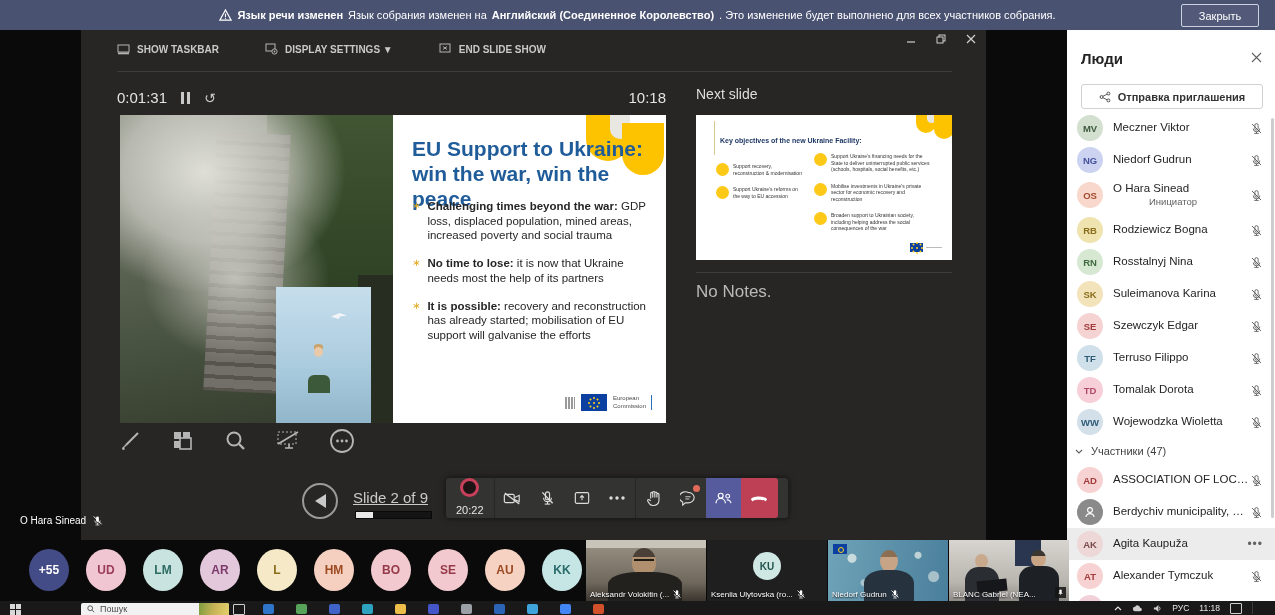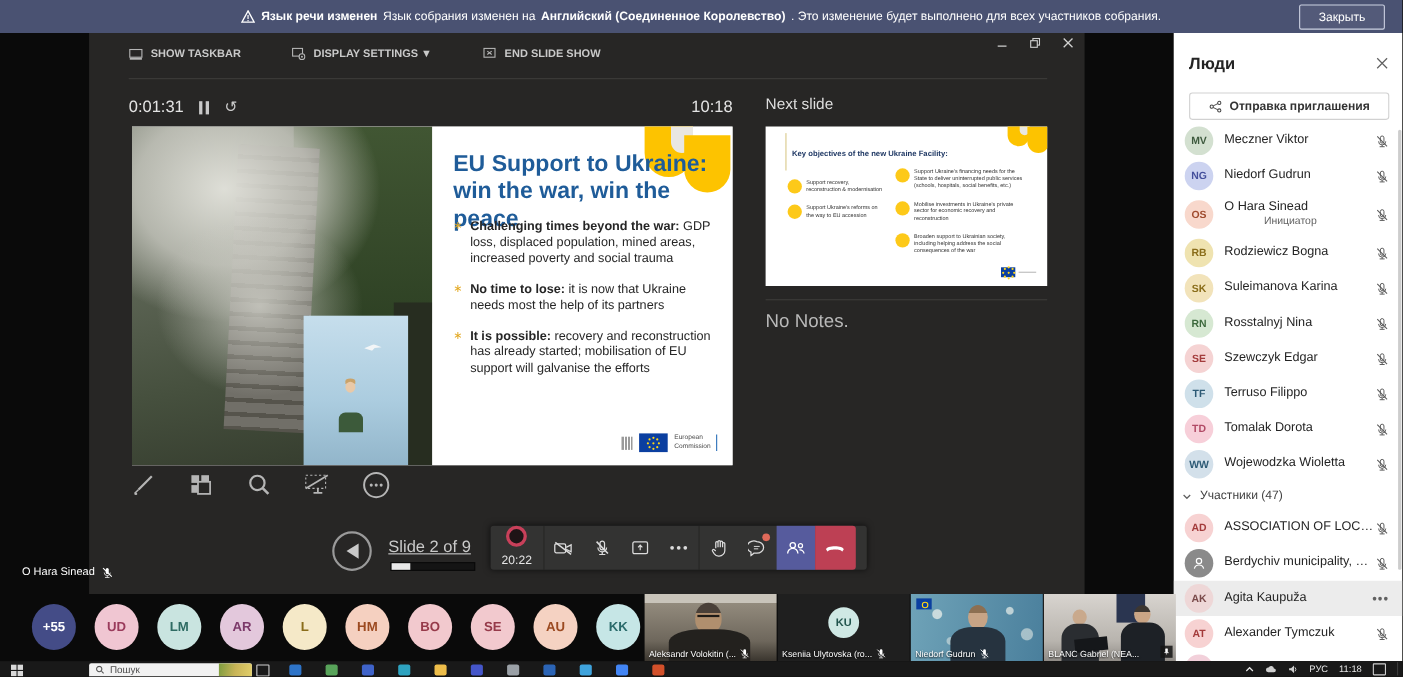--- a/index.html
+++ b/index.html
@@ -173,21 +173,21 @@
   .taskbar{position:absolute;left:0;top:601px;width:1275px;height:14px;background:#191919;z-index:8;}
   .tb-start{position:absolute;left:10px;top:3px;}
   .tb-search{position:absolute;left:81px;top:2px;width:142px;height:12px;background:#f2f2f2;border-radius:2px 2px 0 0;
              display:flex;align-items:center;gap:5px;padding-left:6px;overflow:hidden;}
   .tb-search span{font-size:9px;color:#4d4d4d;}
   .tb-search .widget{position:absolute;right:0;top:0;width:30px;height:12px;
              background:linear-gradient(100deg,#7d9c3f 0%,#c8b457 50%,#e2cf6b 100%);}
   .tb-taskview{position:absolute;left:233px;top:3px;width:10px;height:9px;border:1px solid #cfcfcf;border-radius:1px;}
   .tb-apps{position:absolute;left:263px;top:3px;display:flex;gap:22px;}
   .tb-app{width:11px;height:10px;border-radius:2px;}
-  .tb-tray{position:absolute;right:0;top:0;height:14px;display:flex;align-items:center;gap:10px;padding-right:0;color:#e6e6e6;}
+  .tb-tray{position:absolute;right:0;top:0;height:14px;display:flex;align-items:center;gap:10px;padding-right:18px;color:#e6e6e6;}
   .tb-lang{font-size:8.5px;}
   .tb-time{font-size:8.5px;}
   .tb-show{width:4px;height:12px;border-left:1px solid #3a3a3a;}
   .tb-notif{width:10px;height:9px;border:1px solid #cfcfcf;border-radius:1px;}
 </style>
 </head>
 <body>
 
 <div class="banner">
   <span>
@@ -591,44 +591,44 @@
             <path d="M8 2a2 2 0 0 1 2 2v4a2 2 0 0 1-4 0V4a2 2 0 0 1 2-2z" fill="none" stroke="#5b5b5b" stroke-width="1.1"></path>
             <path d="M4 8a4 4 0 0 0 8 0" fill="none" stroke="#5b5b5b" stroke-width="1.1"></path>
             <line x1="8" y1="12" x2="8" y2="14" stroke="#5b5b5b" stroke-width="1.1"></line>
             <line x1="5.2" y1="14" x2="10.8" y2="14" stroke="#5b5b5b" stroke-width="1.1"></line>
             <line x1="2.5" y1="2.5" x2="13.5" y2="13.5" stroke="#5b5b5b" stroke-width="1.2"></line>
           </svg>
         </span>
       </div>
 
       <div class="p-row">
+        <span class="p-avatar" style="background: rgb(214, 232, 210); color: rgb(62, 106, 62);">
+          <span>RN</span>
+        </span>
+        <span class="p-names">
+          <span class="p-name">Rosstalnyj Nina</span>
+
+        </span>
+        <span class="p-mic">
+          <svg width="13" height="13" viewBox="0 0 16 16">
+            <path d="M8 2a2 2 0 0 1 2 2v4a2 2 0 0 1-4 0V4a2 2 0 0 1 2-2z" fill="none" stroke="#5b5b5b" stroke-width="1.1"></path>
+            <path d="M4 8a4 4 0 0 0 8 0" fill="none" stroke="#5b5b5b" stroke-width="1.1"></path>
+            <line x1="8" y1="12" x2="8" y2="14" stroke="#5b5b5b" stroke-width="1.1"></line>
+            <line x1="5.2" y1="14" x2="10.8" y2="14" stroke="#5b5b5b" stroke-width="1.1"></line>
+            <line x1="2.5" y1="2.5" x2="13.5" y2="13.5" stroke="#5b5b5b" stroke-width="1.2"></line>
+          </svg>
+        </span>
+      </div>
+
+      <div class="p-row">
         <span class="p-avatar" style="background: rgb(242, 227, 186); color: rgb(138, 109, 26);">
           <span>SK</span>
         </span>
         <span class="p-names">
           <span class="p-name">Suleimanova Karina</span>
-
-        </span>
-        <span class="p-mic">
-          <svg width="13" height="13" viewBox="0 0 16 16">
-            <path d="M8 2a2 2 0 0 1 2 2v4a2 2 0 0 1-4 0V4a2 2 0 0 1 2-2z" fill="none" stroke="#5b5b5b" stroke-width="1.1"></path>
-            <path d="M4 8a4 4 0 0 0 8 0" fill="none" stroke="#5b5b5b" stroke-width="1.1"></path>
-            <line x1="8" y1="12" x2="8" y2="14" stroke="#5b5b5b" stroke-width="1.1"></line>
-            <line x1="5.2" y1="14" x2="10.8" y2="14" stroke="#5b5b5b" stroke-width="1.1"></line>
-            <line x1="2.5" y1="2.5" x2="13.5" y2="13.5" stroke="#5b5b5b" stroke-width="1.2"></line>
-          </svg>
-        </span>
-      </div>
-
-      <div class="p-row">
-        <span class="p-avatar" style="background: rgb(214, 232, 210); color: rgb(62, 106, 62);">
-          <span>RN</span>
-        </span>
-        <span class="p-names">
-          <span class="p-name">Rosstalnyj Nina</span>
 
         </span>
         <span class="p-mic">
           <svg width="13" height="13" viewBox="0 0 16 16">
             <path d="M8 2a2 2 0 0 1 2 2v4a2 2 0 0 1-4 0V4a2 2 0 0 1 2-2z" fill="none" stroke="#5b5b5b" stroke-width="1.1"></path>
             <path d="M4 8a4 4 0 0 0 8 0" fill="none" stroke="#5b5b5b" stroke-width="1.1"></path>
             <line x1="8" y1="12" x2="8" y2="14" stroke="#5b5b5b" stroke-width="1.1"></line>
             <line x1="5.2" y1="14" x2="10.8" y2="14" stroke="#5b5b5b" stroke-width="1.1"></line>
             <line x1="2.5" y1="2.5" x2="13.5" y2="13.5" stroke="#5b5b5b" stroke-width="1.2"></line>
           </svg>

